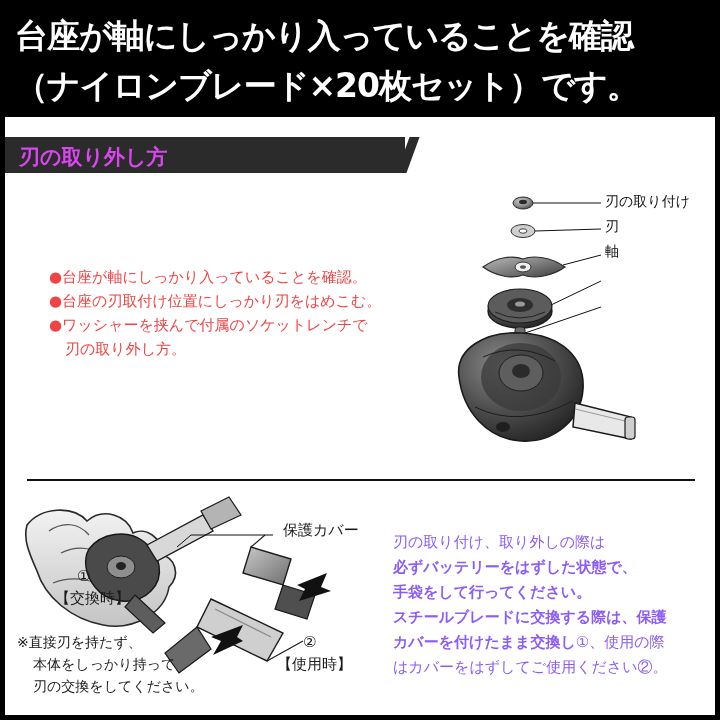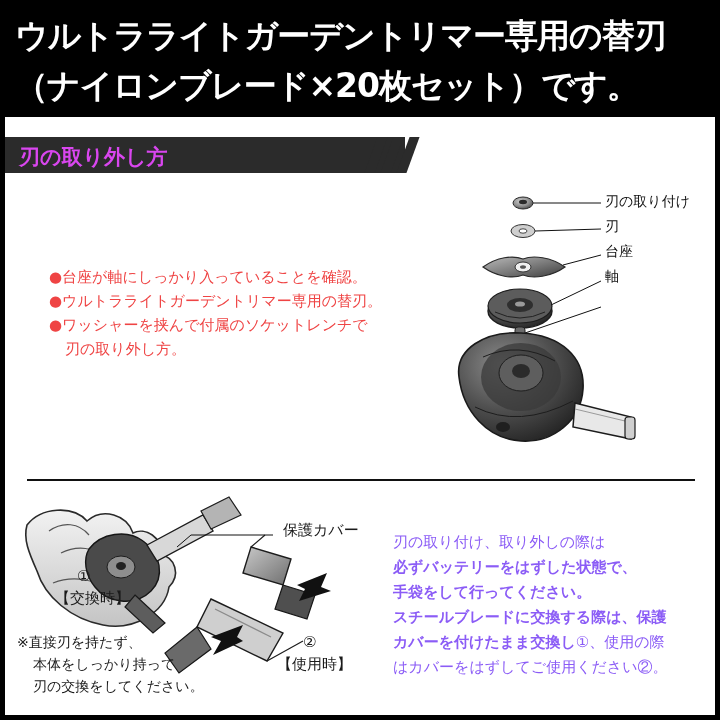--- a/index.html
+++ b/index.html
@@ -213,36 +213,36 @@
   }
   .text-right .bold { font-weight: bold; }
   .text-right div { white-space: nowrap; }
 </style>
 </head>
 <body>
 
 <div id="page">
 
   <div class="header">
-    <div class="header-line header-line-1">ウルトラライトガーデントリマー専用の替刃</div>
+    <div class="header-line header-line-1">台座が軸にしっかり入っていることを確認</div>
     <div class="header-line header-line-2">（ナイロンブレード×20枚セット）です。</div>
   </div>
 
   <div class="section-bar">
     <div class="label">刃の取り外し方</div>
     <div class="slash-group">
       <div class="slash s1"></div>
       <div class="slash s2"></div>
       <div class="slash s3"></div>
     </div>
   </div>
 
   <div class="bullets">
     <div class="bullet-row">●台座が軸にしっかり入っていることを確認。</div>
-    <div class="bullet-row">●ウルトラライトガーデントリマー専用の替刃。</div>
+    <div class="bullet-row">●台座の刃取付け位置にしっかり刃をはめこむ。</div>
     <div class="bullet-row">●ワッシャーを挟んで付属のソケットレンチで</div>
     <div class="bullet-sub">刃の取り外し方。</div>
   </div>
 
   <div class="diagram-top">
     <svg width="290" height="290" viewBox="0 0 290 290">
       <defs>
         <radialGradient id="gmetal" cx="40%" cy="35%" r="70%">
           <stop offset="0%" stop-color="#cfcfcf"></stop>
           <stop offset="60%" stop-color="#8e8e8e"></stop>
@@ -309,21 +309,20 @@
         <path d="M110 50 L176 48"></path>
         <path d="M138 84 L176 74"></path>
         <path d="M126 124 L176 100"></path>
         <path d="M100 152 L176 126"></path>
       </g>
     </svg>
 
     <div class="callout-labels">
       <div>刃の取り付け</div>
       <div>刃</div>
-      <div>台座</div>
       <div>軸</div>
     </div>
   </div>
 
   <div class="divider"></div>
 
   <div class="photo-left">
     <svg width="380" height="224" viewBox="0 0 380 224">
       <defs>
         <linearGradient id="gcov" x1="0" y1="0" x2="1" y2="1">

